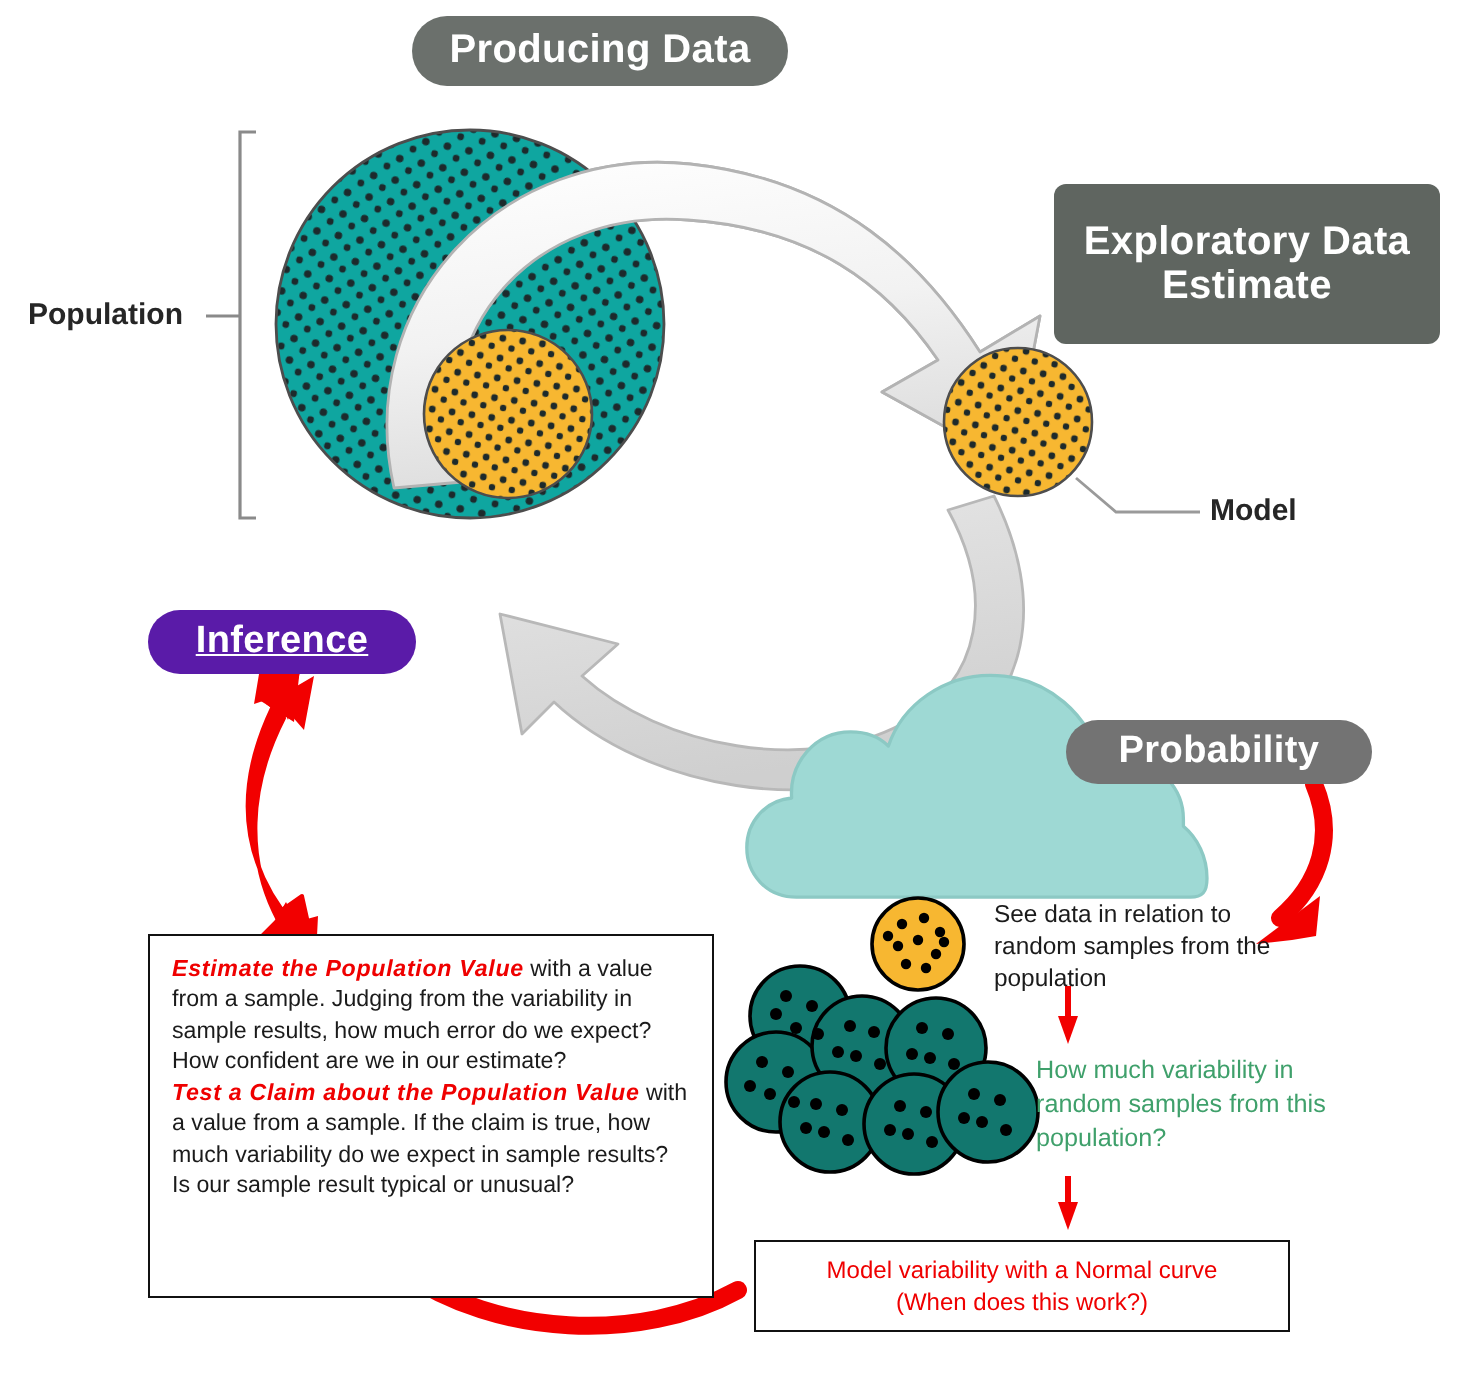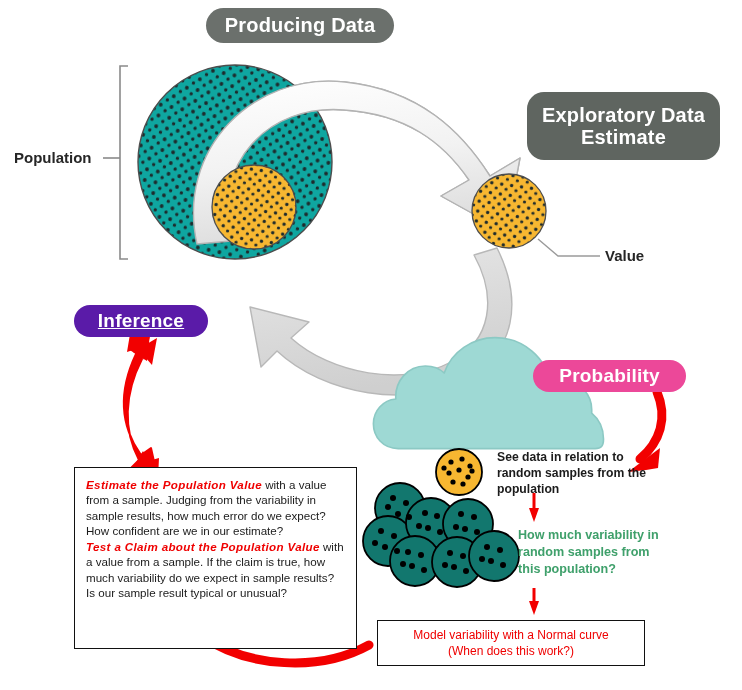--- a/index.html
+++ b/index.html
@@ -39,40 +39,40 @@
   }
   #pill-producing {
     left: 206px; top: 8px;
     width: 188px; height: 35px;
     border-radius: 18px;
     background: #6b706c;
     font-size: 20px;
   }
   #pill-eda {
     left: 527px; top: 92px;
-    width: 193px; height: 68px;
-    border-radius: 17px;
+    width: 193px; height: 80px;
+    border-radius: 6px;
     background: #5f6560;
     font-size: 20px;
     padding: 0 6px;
     box-sizing: border-box;
   }
   #pill-inference {
     left: 74px; top: 305px;
     width: 134px; height: 32px;
     border-radius: 16px;
     background: #5a1ba8;
     font-size: 19px;
     text-decoration: underline;
   }
   #pill-probability {
     left: 533px; top: 360px;
     width: 153px; height: 32px;
     border-radius: 16px;
-    background: #ec4899;
+    background: #737373;
     font-size: 19px;
   }
 
   
   .plain-label {
     position: absolute;
     color: #262626;
     font-weight: bold;
     font-size: 15px;
     white-space: nowrap;
@@ -117,21 +117,20 @@
     font-size: 12px;
     line-height: 1.35;
     text-align: center;
   }
 
   
   .side-text {
     position: absolute;
     font-size: 12.2px;
     line-height: 1.31;
-    font-weight: bold;
   }
   #text-see-data {
     left: 497px; top: 450px;
     width: 150px;
     color: #1b1b1b;
   }
   #text-howmuch {
     left: 518px; top: 527px;
     width: 145px;
     color: #3fa06b;
@@ -347,21 +346,21 @@
 
   <div class="pill" id="pill-inference">
     <span>Inference</span>
   </div>
 
   <div class="pill" id="pill-probability">
     <span>Probability</span>
   </div>
 
   <div class="plain-label" id="label-population">Population</div>
-  <div class="plain-label" id="label-data">Value</div>
+  <div class="plain-label" id="label-data">Model</div>
 
   <div id="box-inference">
     <p><span class="hl-red">Estimate  the  Population  Value</span><span> with a value from a sample. Judging from the variability in sample results, how much error do we expect? How confident are we in our estimate?</span></p>
     <p><span class="hl-red">Test  a Claim about  the Population Value</span><span> with a value from a sample. If the claim is true, how much variability do we expect in sample results? Is our sample result typical or unusual?</span></p>
   </div>
 
   <div class="side-text" id="text-see-data">See data in relation to random samples from the population</div>
 
   <div class="side-text" id="text-howmuch">How  much  variability  in random  samples  from this population?</div>
 

